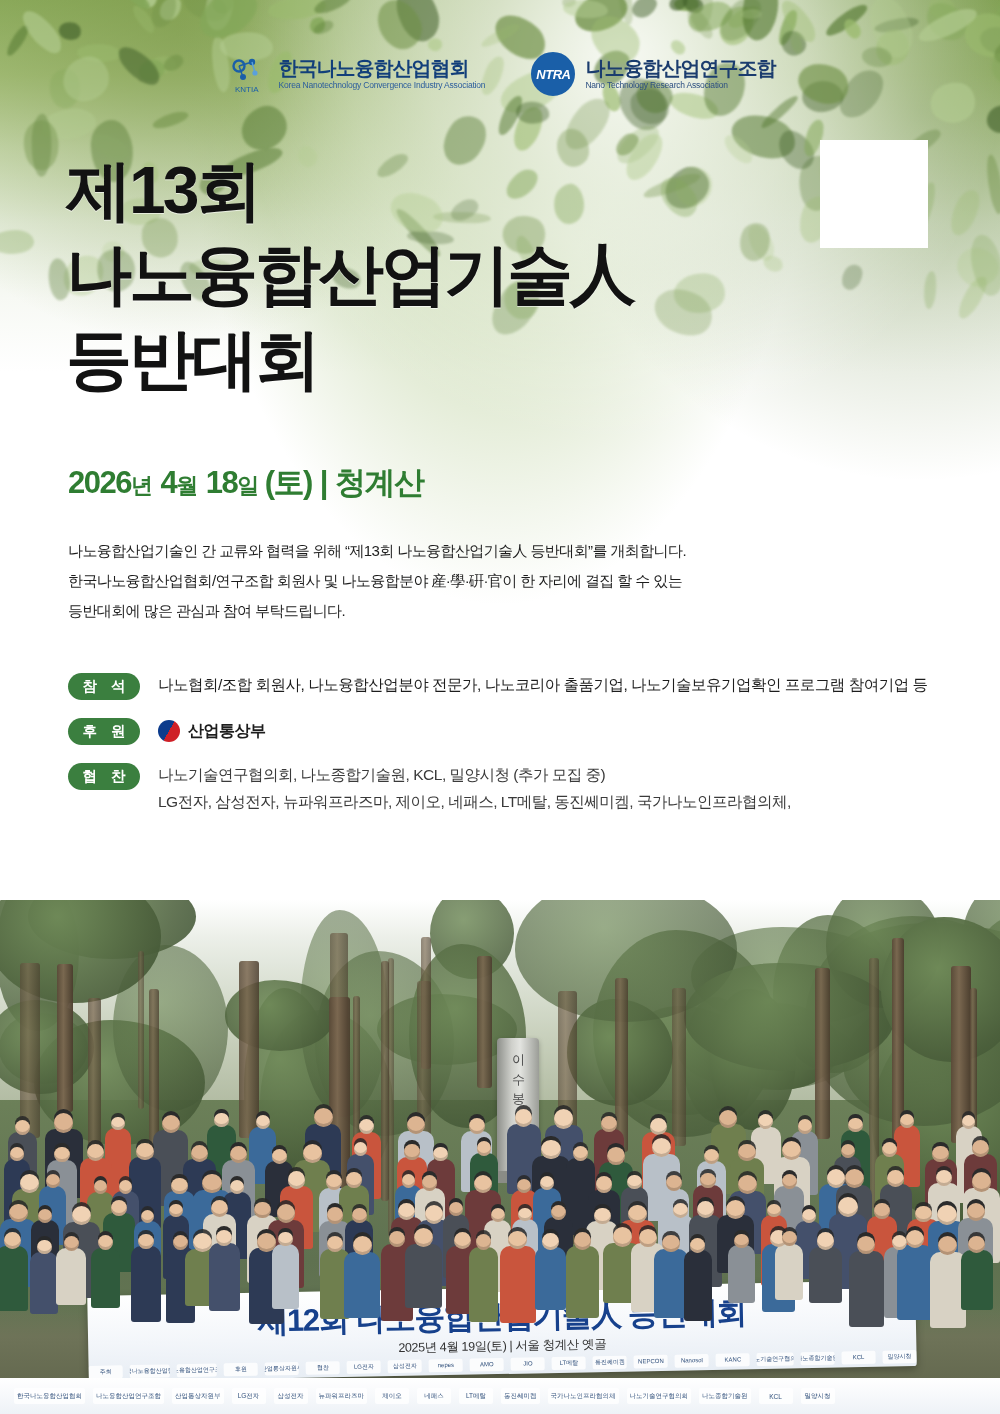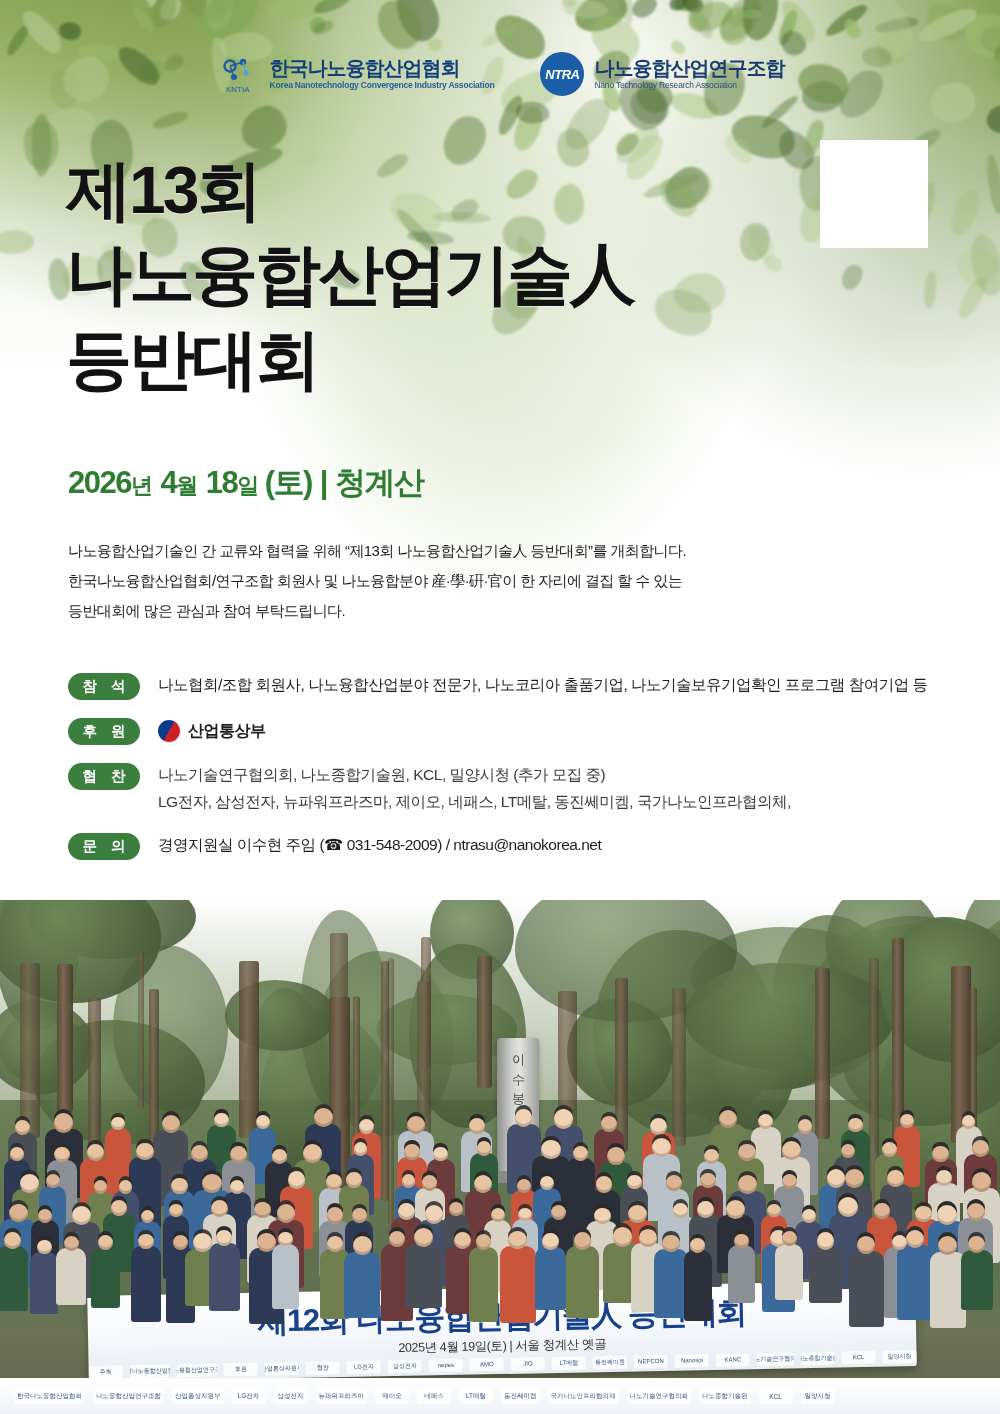--- a/index.html
+++ b/index.html
@@ -51,21 +51,21 @@
   .ntra-mark {
     background: #1a5fa8; color: #fff;
     font-size: 13px; font-weight: 700; font-style: italic;
     letter-spacing: -0.5px;
     border: 2px solid #1a5fa8;
   }
   .logo-text { line-height: 1.08; }
   .logo-title { font-size: 20px; font-weight: 700; color: #1b3c6e; letter-spacing: -1px; white-space: nowrap;}
   .logo-sub { font-size: 8.5px; color: #2c4f80; letter-spacing: -0.2px; white-space: nowrap; margin-top: 2px;}
   .kntia-title { color: #123f7a; }
-  .kntia-sub { color: #2b5d9c; font-weight: bold; }
+  .kntia-sub { color: #2b5d9c; }
 
   
   .qr-box {
     position: absolute; right: 72px; top: 140px;
     width: 108px; height: 108px; background: #fff; padding: 4px;
     z-index: 6;
   }
   .qr-box canvas, .qr-box .qr-grid { display: block; }
   .qr-grid {
     width: 100px; height: 100px;
@@ -1082,26 +1082,20 @@
     </div>
 
     <div class="info-row">
       <div class="tag">협 찬</div>
       <div class="info-body gray">
         <div>나노기술연구협의회, 나노종합기술원, KCL, 밀양시청 (추가 모집 중)</div>
         <div>LG전자, 삼성전자, 뉴파워프라즈마, 제이오, 네패스, LT메탈, 동진쎄미켐, 국가나노인프라협의체,</div>
       </div>
     </div>
 
-    <div class="info-row">
-      <div class="tag">문 의</div>
-      <div class="info-body">
-        <div>경영지원실 이수현 주임 (☎ 031-548-2009) / ntrasu@nanokorea.net</div>
-      </div>
-    </div>
 
   </div>
 
   <div class="photo">
     <div class="sky"></div>
     <div id="treeHost">
         <div class="tree" style="left: 831.612px; top: 23.2622px; width: 218.338px; height: 88.9938px; opacity: 0.88;"></div>
         <div class="tree" style="left: 678.128px; top: 114.631px; width: 177.746px; height: 75.1606px; opacity: 0.61;"></div>
         <div class="tree" style="left: 842.548px; top: 102.145px; width: 178.744px; height: 124.206px; opacity: 0.76;"></div>
         <div class="tree" style="left: 720.285px; top: 102.51px; width: 119.734px; height: 87.6119px; opacity: 0.99;"></div>

